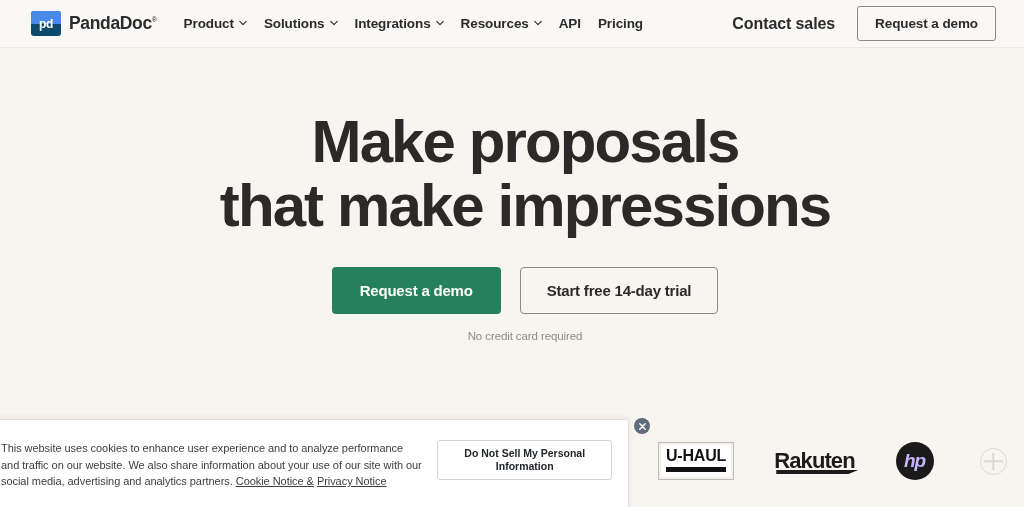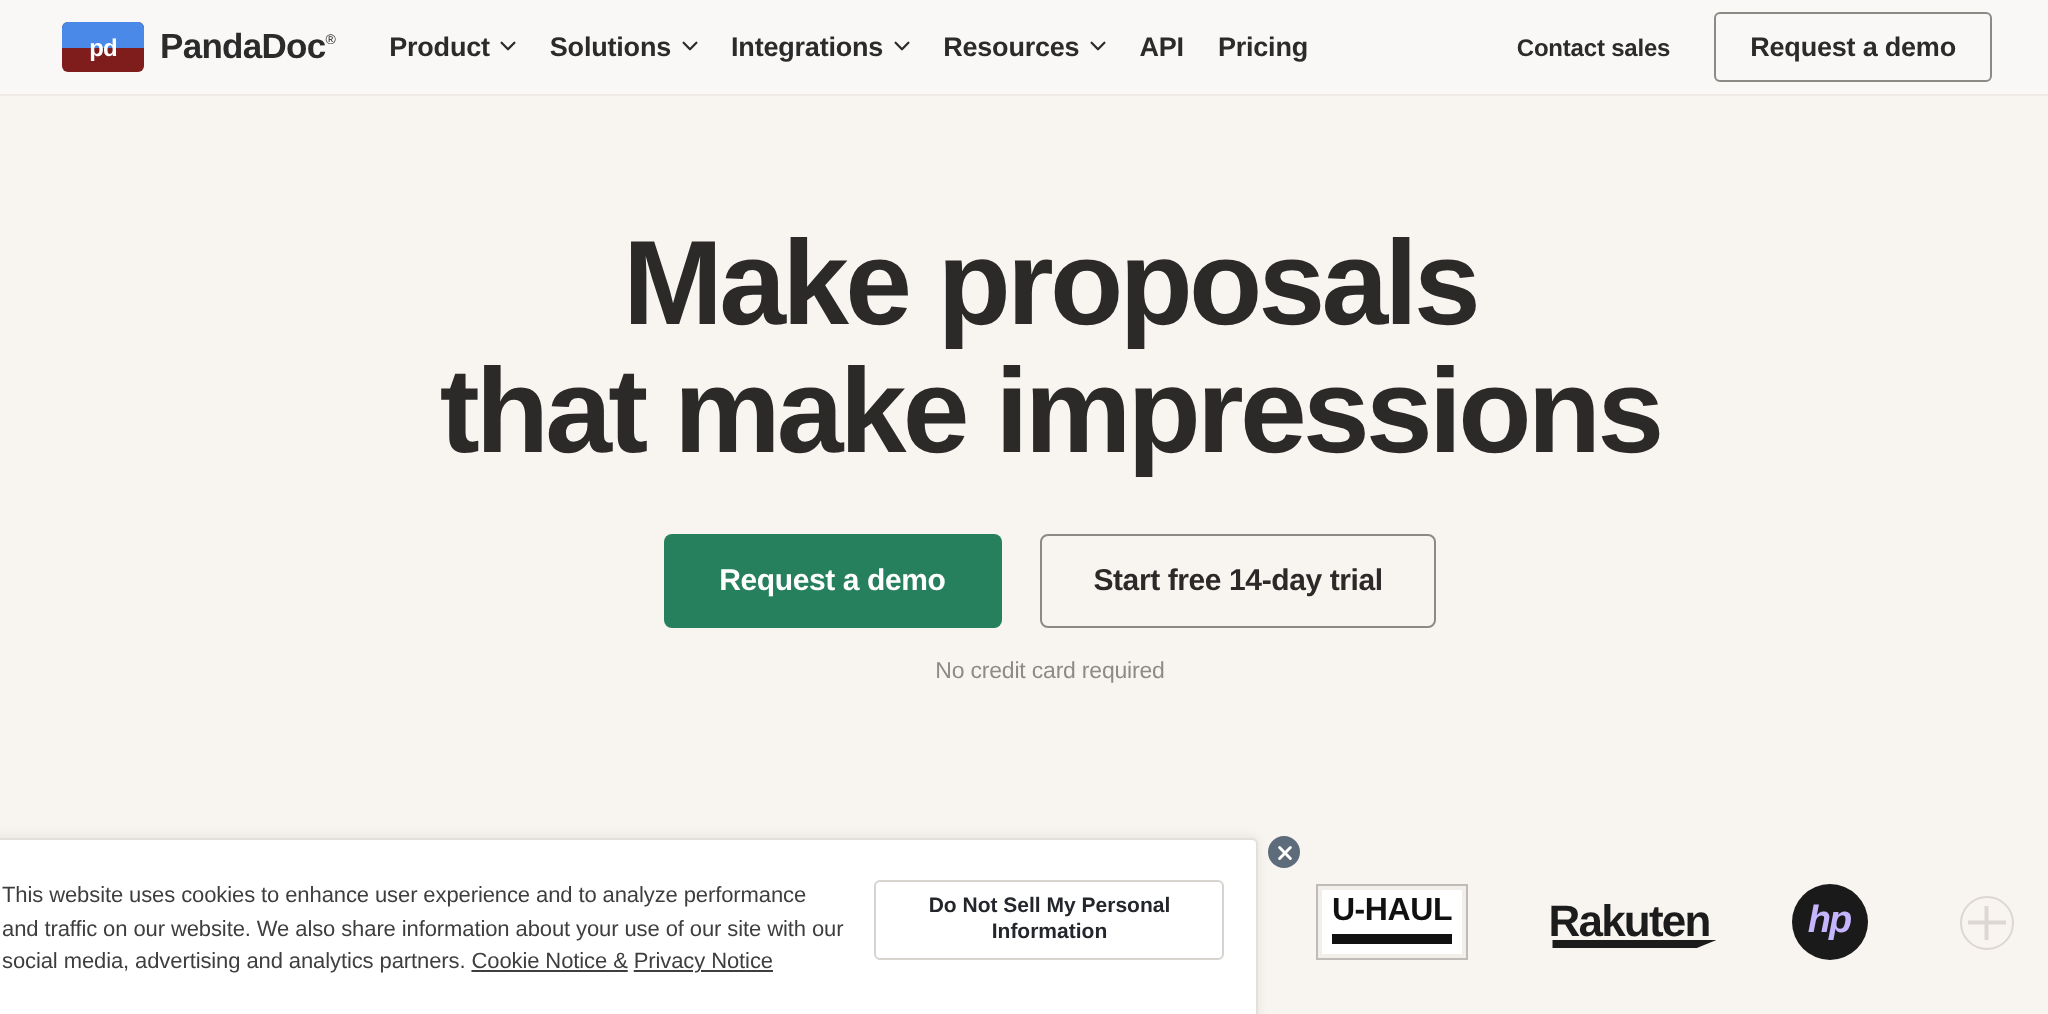--- a/index.html
+++ b/index.html
@@ -28,26 +28,26 @@
     z-index: 10;
   }
   .brand {
     display: flex;
     align-items: center;
     margin-left: 31px;
     gap: 8px;
     cursor: pointer;
   }
   .brand-mark {
-    width: 41px;
+    width: 30px;
     height: 25px;
     border-radius: 3px;
     overflow: hidden;
     position: relative;
-    background: #7f1d1d;
+    background: #0c4a6e;
     flex: 0 0 auto;
   }
   .brand-mark .top {
     position: absolute;
     left: 0; top: 0;
     width: 100%;
     height: 52%;
     background: #4a89e8;
   }
   .brand-mark .pd {
@@ -104,21 +104,21 @@
   .caret svg { display: block; }
 
   .header-right {
     margin-left: auto;
     display: flex;
     align-items: center;
     gap: 22px;
     margin-right: 28px;
   }
   .contact-sales {
-    font-size: 12px;
+    font-size: 16px;
     font-weight: 700;
     color: #2b2b2b;
     cursor: pointer;
     white-space: nowrap;
     letter-spacing: -0.1px;
   }
   .btn-outline-nav {
     border: 1px solid #8d8a86;
     background: transparent;
     border-radius: 3px;

